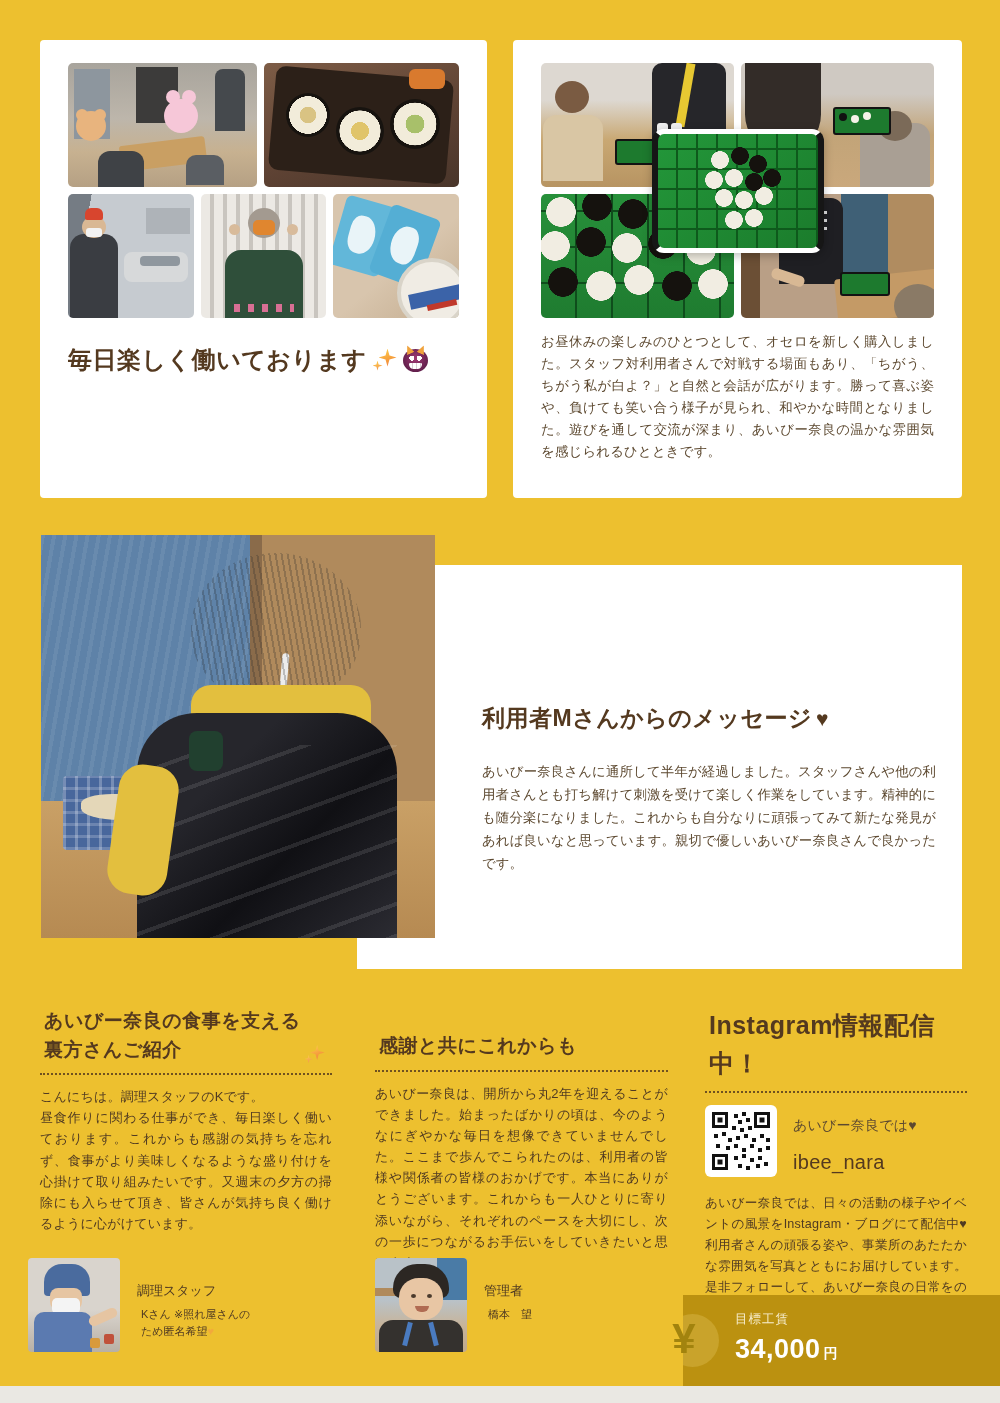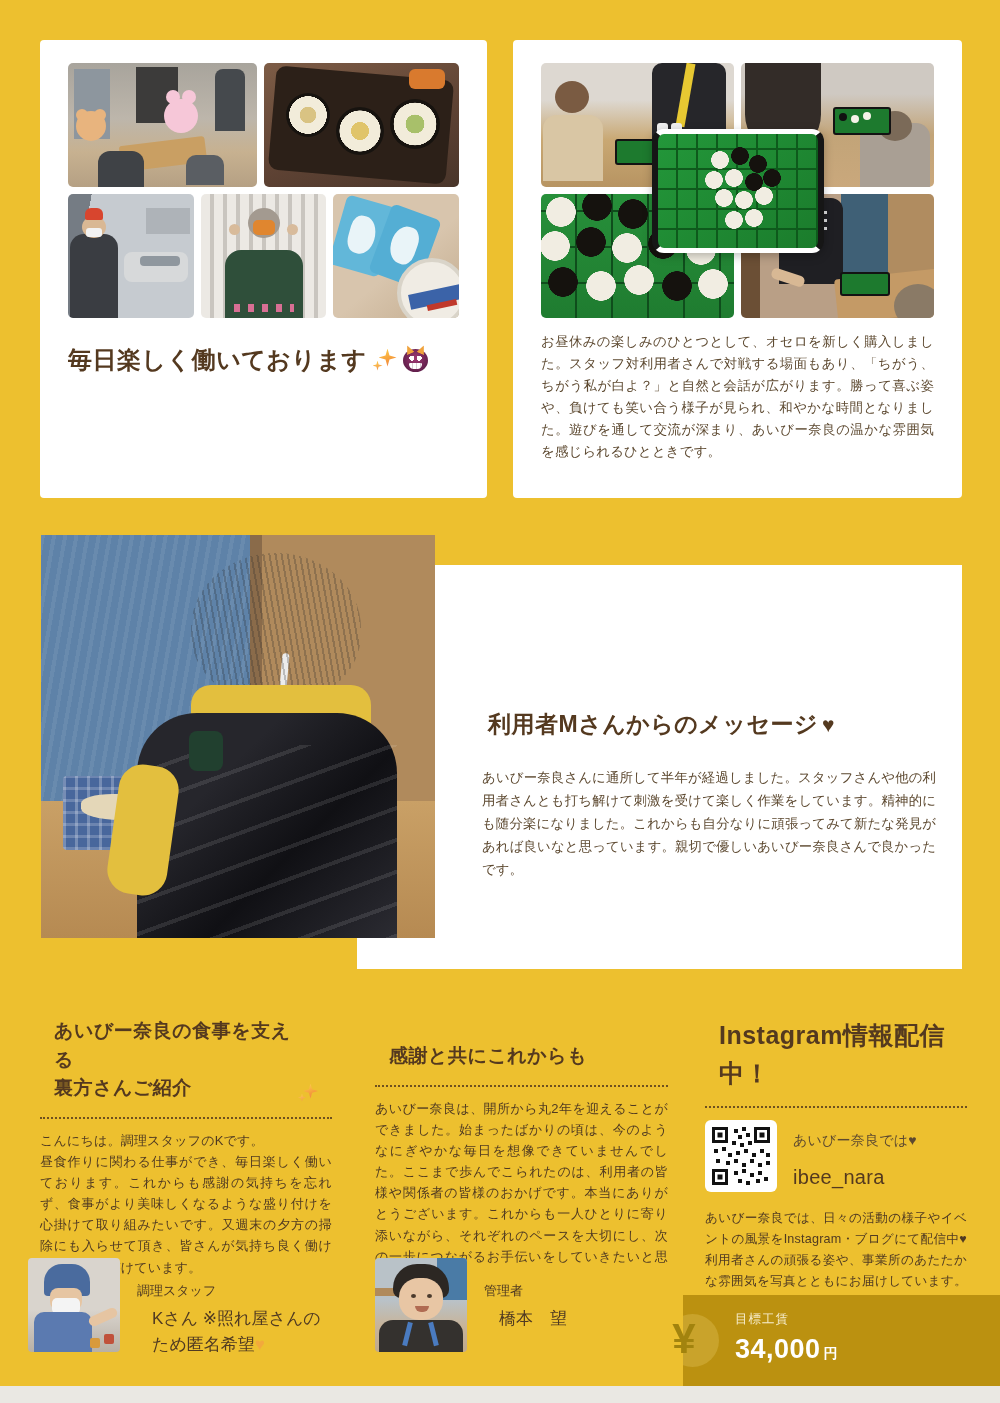--- a/index.html
+++ b/index.html
@@ -35,39 +35,39 @@
                radial-gradient(circle 2.6px at 65% 40%,#fff 97%,transparent),
                radial-gradient(circle at 50% 42%,#a03a74,#5f1e4a 75%);}
   .oni .horn{position:absolute;width:8px;height:9px;top:-2px;left:2px;background:#f0a23c;clip-path:polygon(50% 0,100% 100%,0 100%);transform:rotate(-24deg);}
   .oni .horn.r{left:auto;right:2px;transform:rotate(24deg);}
   .oni .grin{position:absolute;left:6px;bottom:3px;width:13px;height:6px;border-radius:2px 2px 7px 7px;background:repeating-linear-gradient(90deg,#fff 0 3px,#d8cfd6 3px 4px);}
   .hrt{font-style:normal;}
 
   
   .mainphoto{position:absolute;left:41px;top:535px;width:394px;height:403px;overflow:hidden;z-index:3;}
   .msgbox{position:absolute;left:357px;top:565px;width:605px;height:404px;background:#fff;box-sizing:border-box;padding:138px 26px 0 125px;z-index:2;}
-  .msgbox h2{margin:6px;font-size:23px;color:#54391f;letter-spacing:.5px;display:flex;align-items:center;gap:4px;}
+  .msgbox h2{margin:0;font-size:23px;color:#54391f;letter-spacing:.5px;display:flex;align-items:center;gap:4px;}
   .msgbox p{margin:26px 0 0;font-size:13.4px;line-height:1.72;color:#5d4930;text-align:justify;}
 
   
   .col{position:absolute;box-sizing:border-box;}
-  .col h3{margin:14px;font-size:19px;line-height:1.5;color:#54391f;letter-spacing:.5px;font-weight:700;display:flex;align-items:flex-end;gap:4px;white-space:pre-line;}
+  .col h3{margin:4px;font-size:19px;line-height:1.5;color:#54391f;letter-spacing:.5px;font-weight:700;display:flex;align-items:flex-end;gap:4px;white-space:pre-line;}
   .col .dots{border:0;border-bottom:2px dotted #6f511f;margin:9px 0 11px;}
   .col p{margin:0;font-size:13px;line-height:1.63;color:#503a22;text-align:justify;letter-spacing:.2px;}
   .col-cook{left:40px;top:1003px;width:292px;}
   .col-thanks{left:375px;top:1028px;width:293px;}
   .col-insta{left:705px;top:1003px;width:262px;}
   .col-insta h3{font-size:25px;}
   .col-insta p{font-size:12.6px;line-height:1.66;}
 
   .person{position:absolute;display:flex;gap:17px;}
   .person .pic{width:92px;height:94px;border-radius:4px;position:relative;overflow:hidden;flex:0 0 auto;}
   .person .cap{padding-top:24px;}
   .person .role{font-size:13px;color:#503a22;margin:0;}
-  .person .pname{font-size:17px;color:#503a22;margin:6px 15px 0;line-height:1.55;white-space:pre-line;}
+  .person .pname{font-size:11px;color:#503a22;margin:6px 4px 0;line-height:1.55;white-space:pre-line;}
 
   .qrrow{display:flex;align-items:flex-start;gap:16px;margin:12px 0 14px;}
   .qrbox{width:72px;height:72px;background:#fff;border-radius:6px;padding:7px;box-sizing:border-box;flex:0 0 auto;}
   .follow{padding-top:9px;}
   .follow .f1{font-size:14px;color:#5d4930;margin:0;}
   .follow .f2{font-size:20px;color:#54391f;margin:9px 0 0;letter-spacing:.3px;}
 
   
   .wage{position:absolute;left:683px;top:1295px;width:317px;height:91px;z-index:2;}
   .wage .bgc{position:absolute;inset:0;background:#bb9110;overflow:hidden;}

